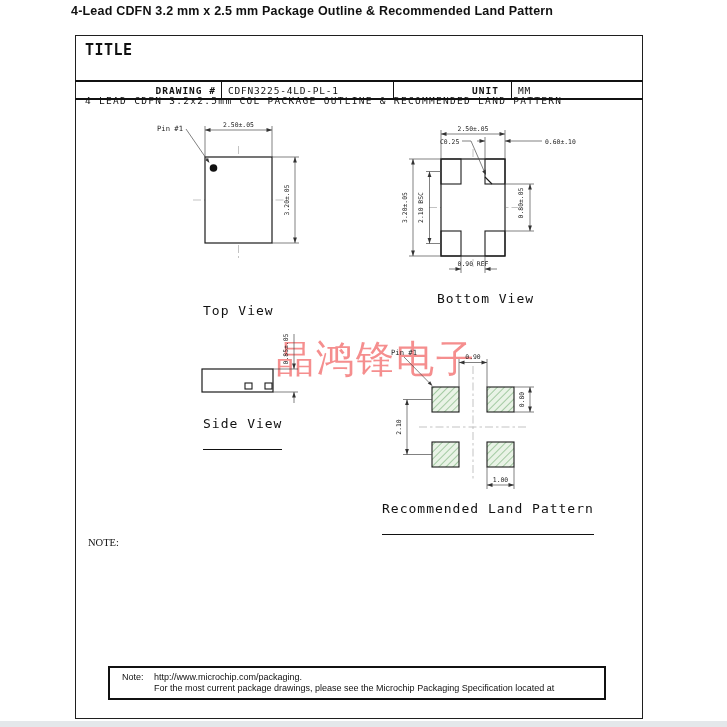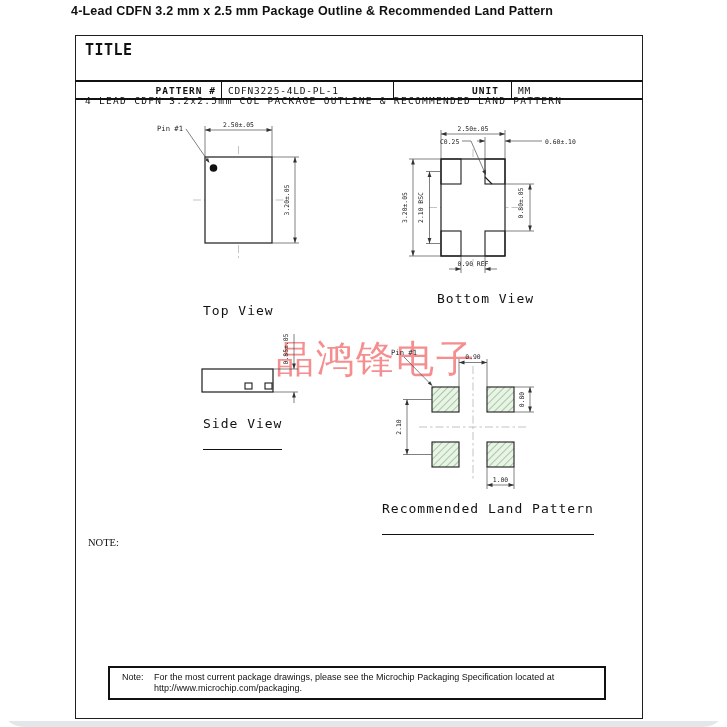--- a/index.html
+++ b/index.html
@@ -1,17 +1,17 @@
 <!DOCTYPE html>
 <html><head>
 <meta charset="utf-8">
 <style>
   html,body{margin:0;padding:0;background:#fff;}
   .page{position:relative;width:727px;height:727px;background:#fff;overflow:hidden;
-        font-family:"DejaVu Sans Mono",monospace;color:#111;border-radius:24px;}
+        font-family:"DejaVu Sans Mono",monospace;color:#111;}
   .abs{position:absolute;}
   .hdr{left:71px;top:4px;font-family:"Liberation Sans",sans-serif;font-weight:bold;
        font-size:12.5px;letter-spacing:.2px;white-space:nowrap;}
   .frame{left:75px;top:35px;width:568px;height:684px;border:1.5px solid #1f1f1f;box-sizing:border-box;}
   .tbl{left:85px;top:41px;font-weight:bold;font-size:15px;letter-spacing:.5px;}
   .tbt{left:85px;top:56px;font-size:9.5px;letter-spacing:1.3px;white-space:nowrap;margin-top:39px;}
   .drrow{left:75px;top:80px;width:568px;height:16px;border-top:2px solid #111;
          border-bottom:2px solid #111;display:flex;font-size:9.5px;box-sizing:content-box;}
   .cell{height:100%;display:flex;align-items:center;box-sizing:border-box;white-space:nowrap;}
   .c1{width:147px;justify-content:flex-end;padding-right:5px;font-weight:bold;
@@ -47,21 +47,21 @@
 <div class="page">
 
   <div class="abs hdr">4-Lead CDFN 3.2 mm x 2.5 mm Package Outline &amp; Recommended Land Pattern</div>
 
   <div class="abs frame"></div>
 
   <div class="abs tbl">TITLE</div>
   <div class="abs tbt">4 LEAD CDFN 3.2x2.5mm COL PACKAGE OUTLINE &amp; RECOMMENDED LAND PATTERN</div>
 
   <div class="abs drrow">
-    <div class="cell c1">PATTERN #</div>
+    <div class="cell c1">DRAWING #</div>
     <div class="cell c2">CDFN3225-4LD-PL-1</div>
     <div class="cell c3">UNIT</div>
     <div class="cell c4">MM</div>
   </div>
 
   <div class="abs watermark">晶鸿锋电子</div>
 
   <svg class="abs" style="left:140px;top:105px" width="185" height="175" viewBox="140 105 185 175">
     <defs>
       <marker id="aA" viewBox="-6 -3 6 6" markerWidth="6" markerHeight="6" refX="0" refY="0" orient="auto-start-reverse" markerUnits="userSpaceOnUse">
@@ -224,20 +224,20 @@
     </g>
     <text x="500.5" y="481.5" text-anchor="middle">1.00</text>
   </svg>
   <div class="abs vlabel ul" style="left:382px;top:501px">Recommended Land Pattern</div>
 
   <div class="abs noteh">NOTE:</div>
 
   <div class="abs fbox">
     <div class="flabel">Note:</div>
     <div class="ftext">
+      <div>http://www.microchip.com/packaging.</div>
       <div>For the most current package drawings, please see the Microchip Packaging Specification located at</div>
-      <div>http://www.microchip.com/packaging.</div>
     </div>
   </div>
 
   <div class="abs botband"></div>
 
 </div>
 
 </body></html>

